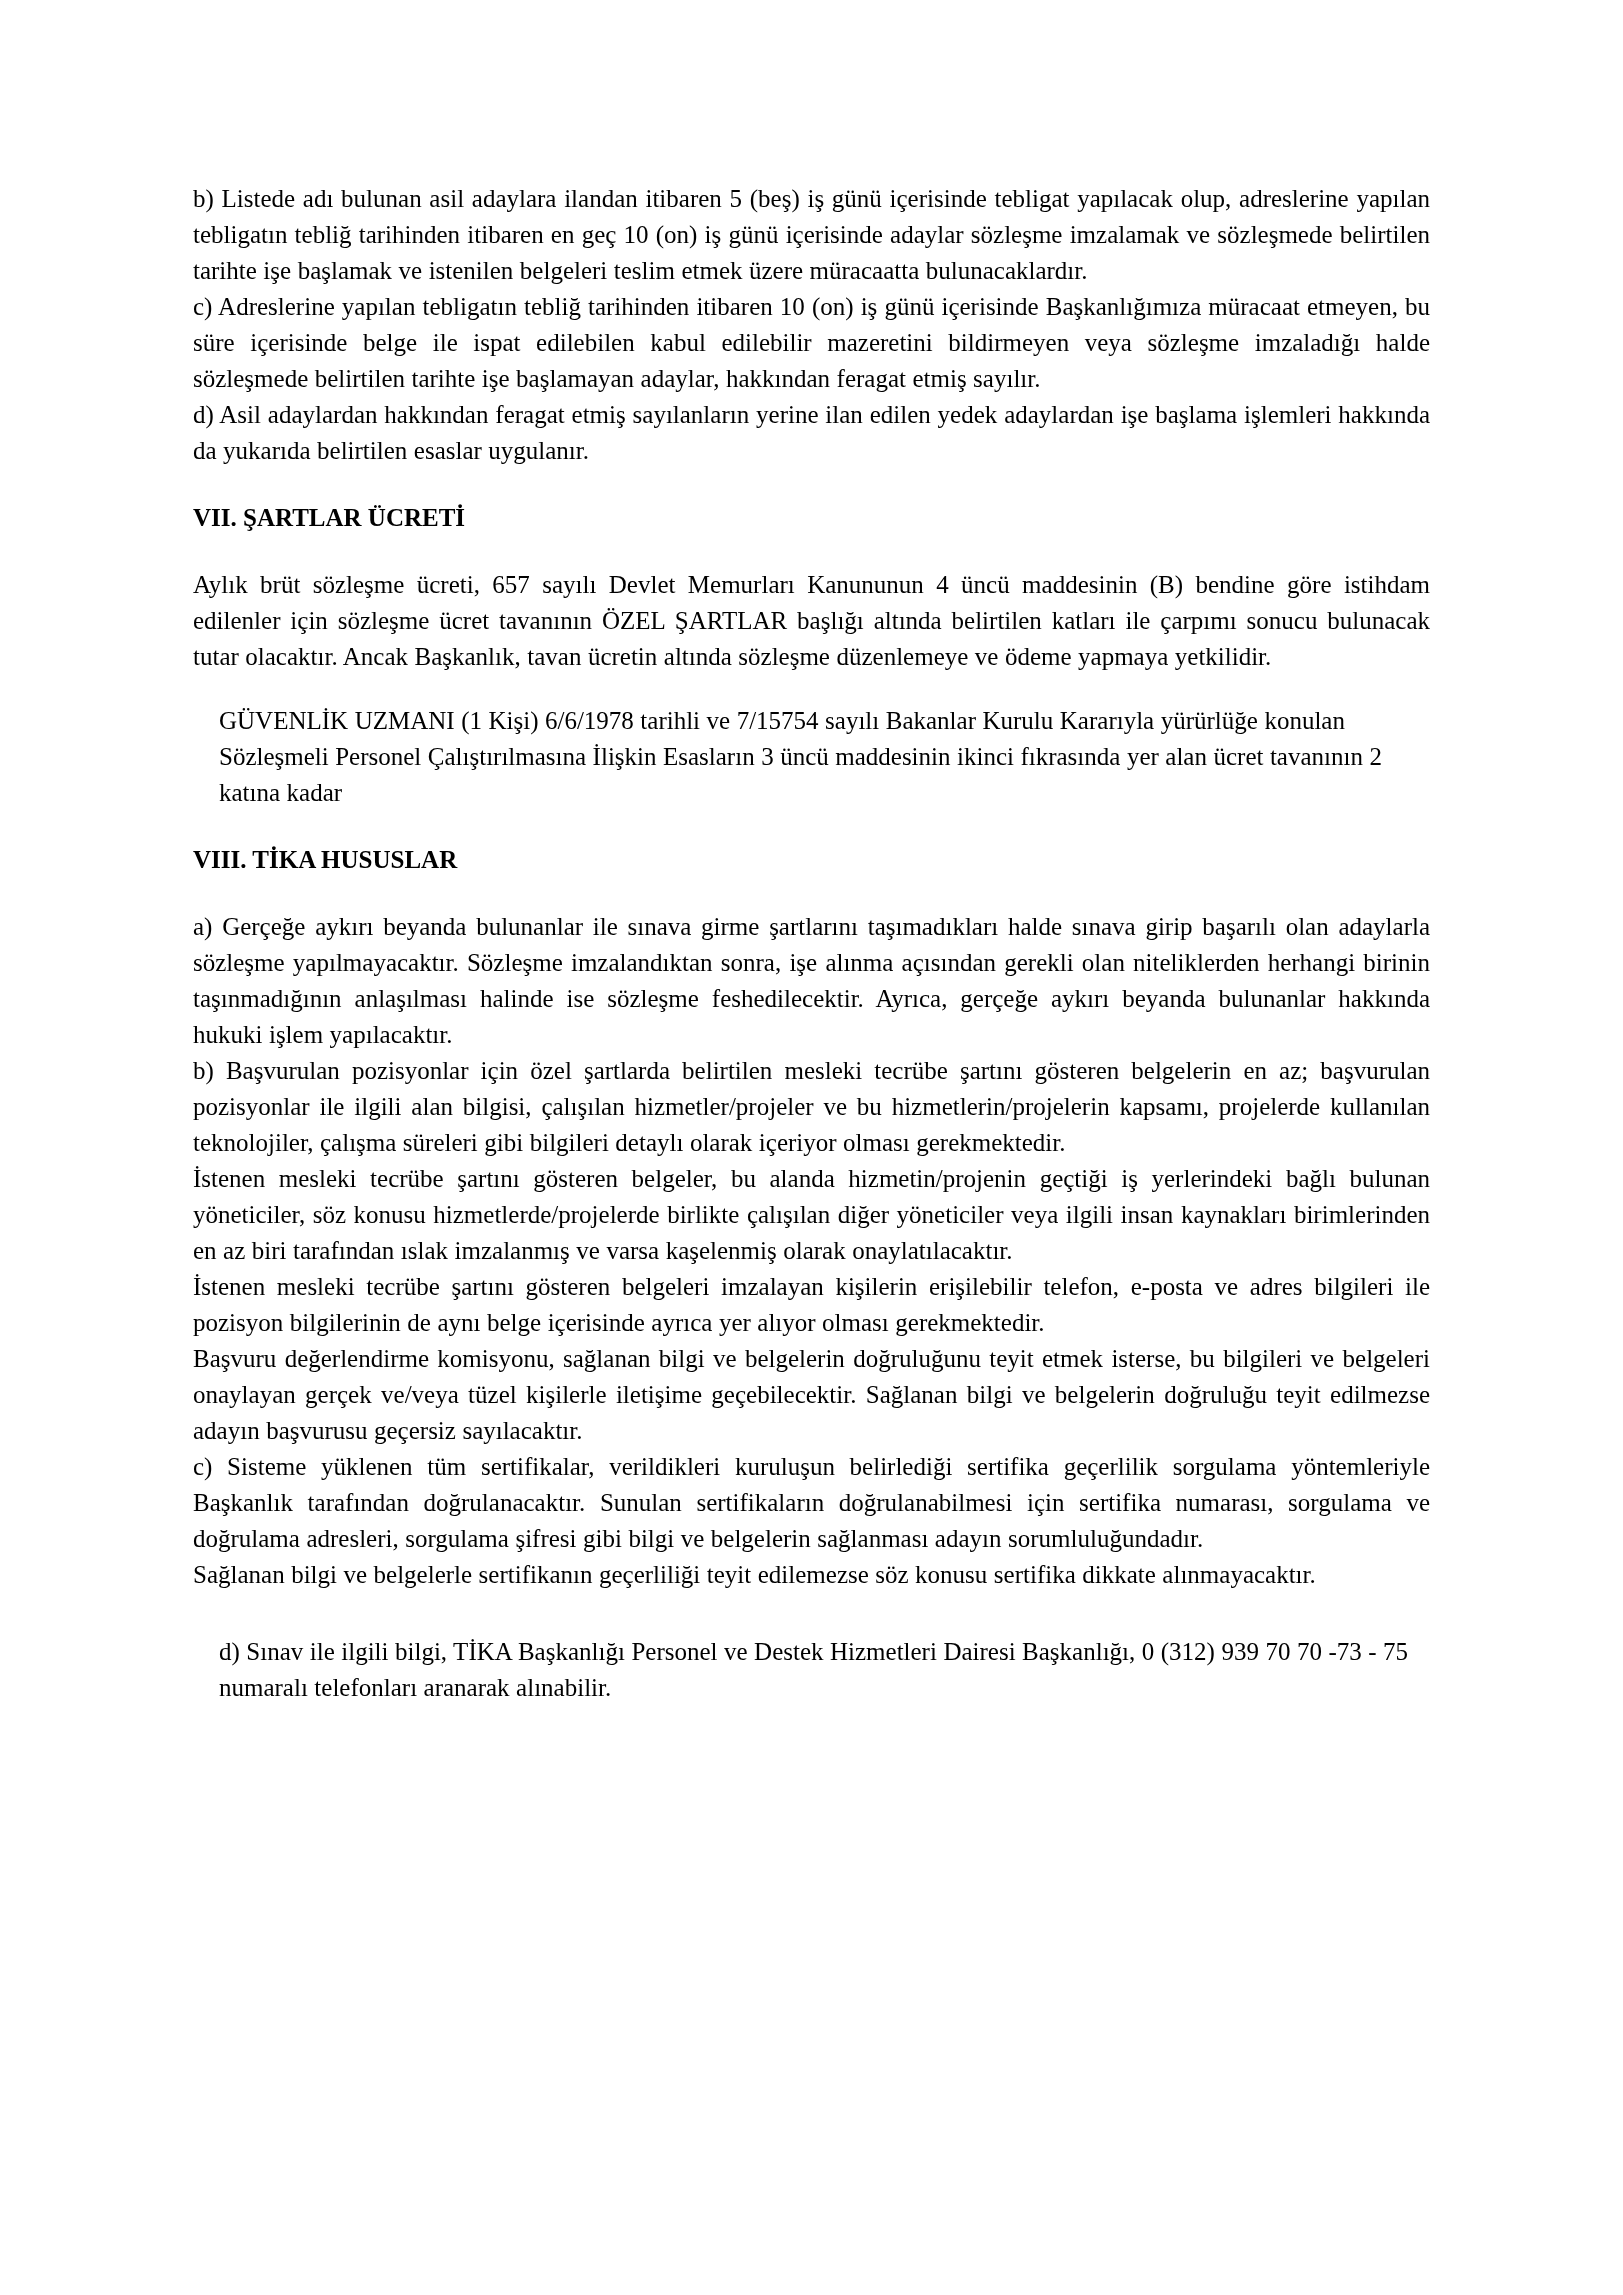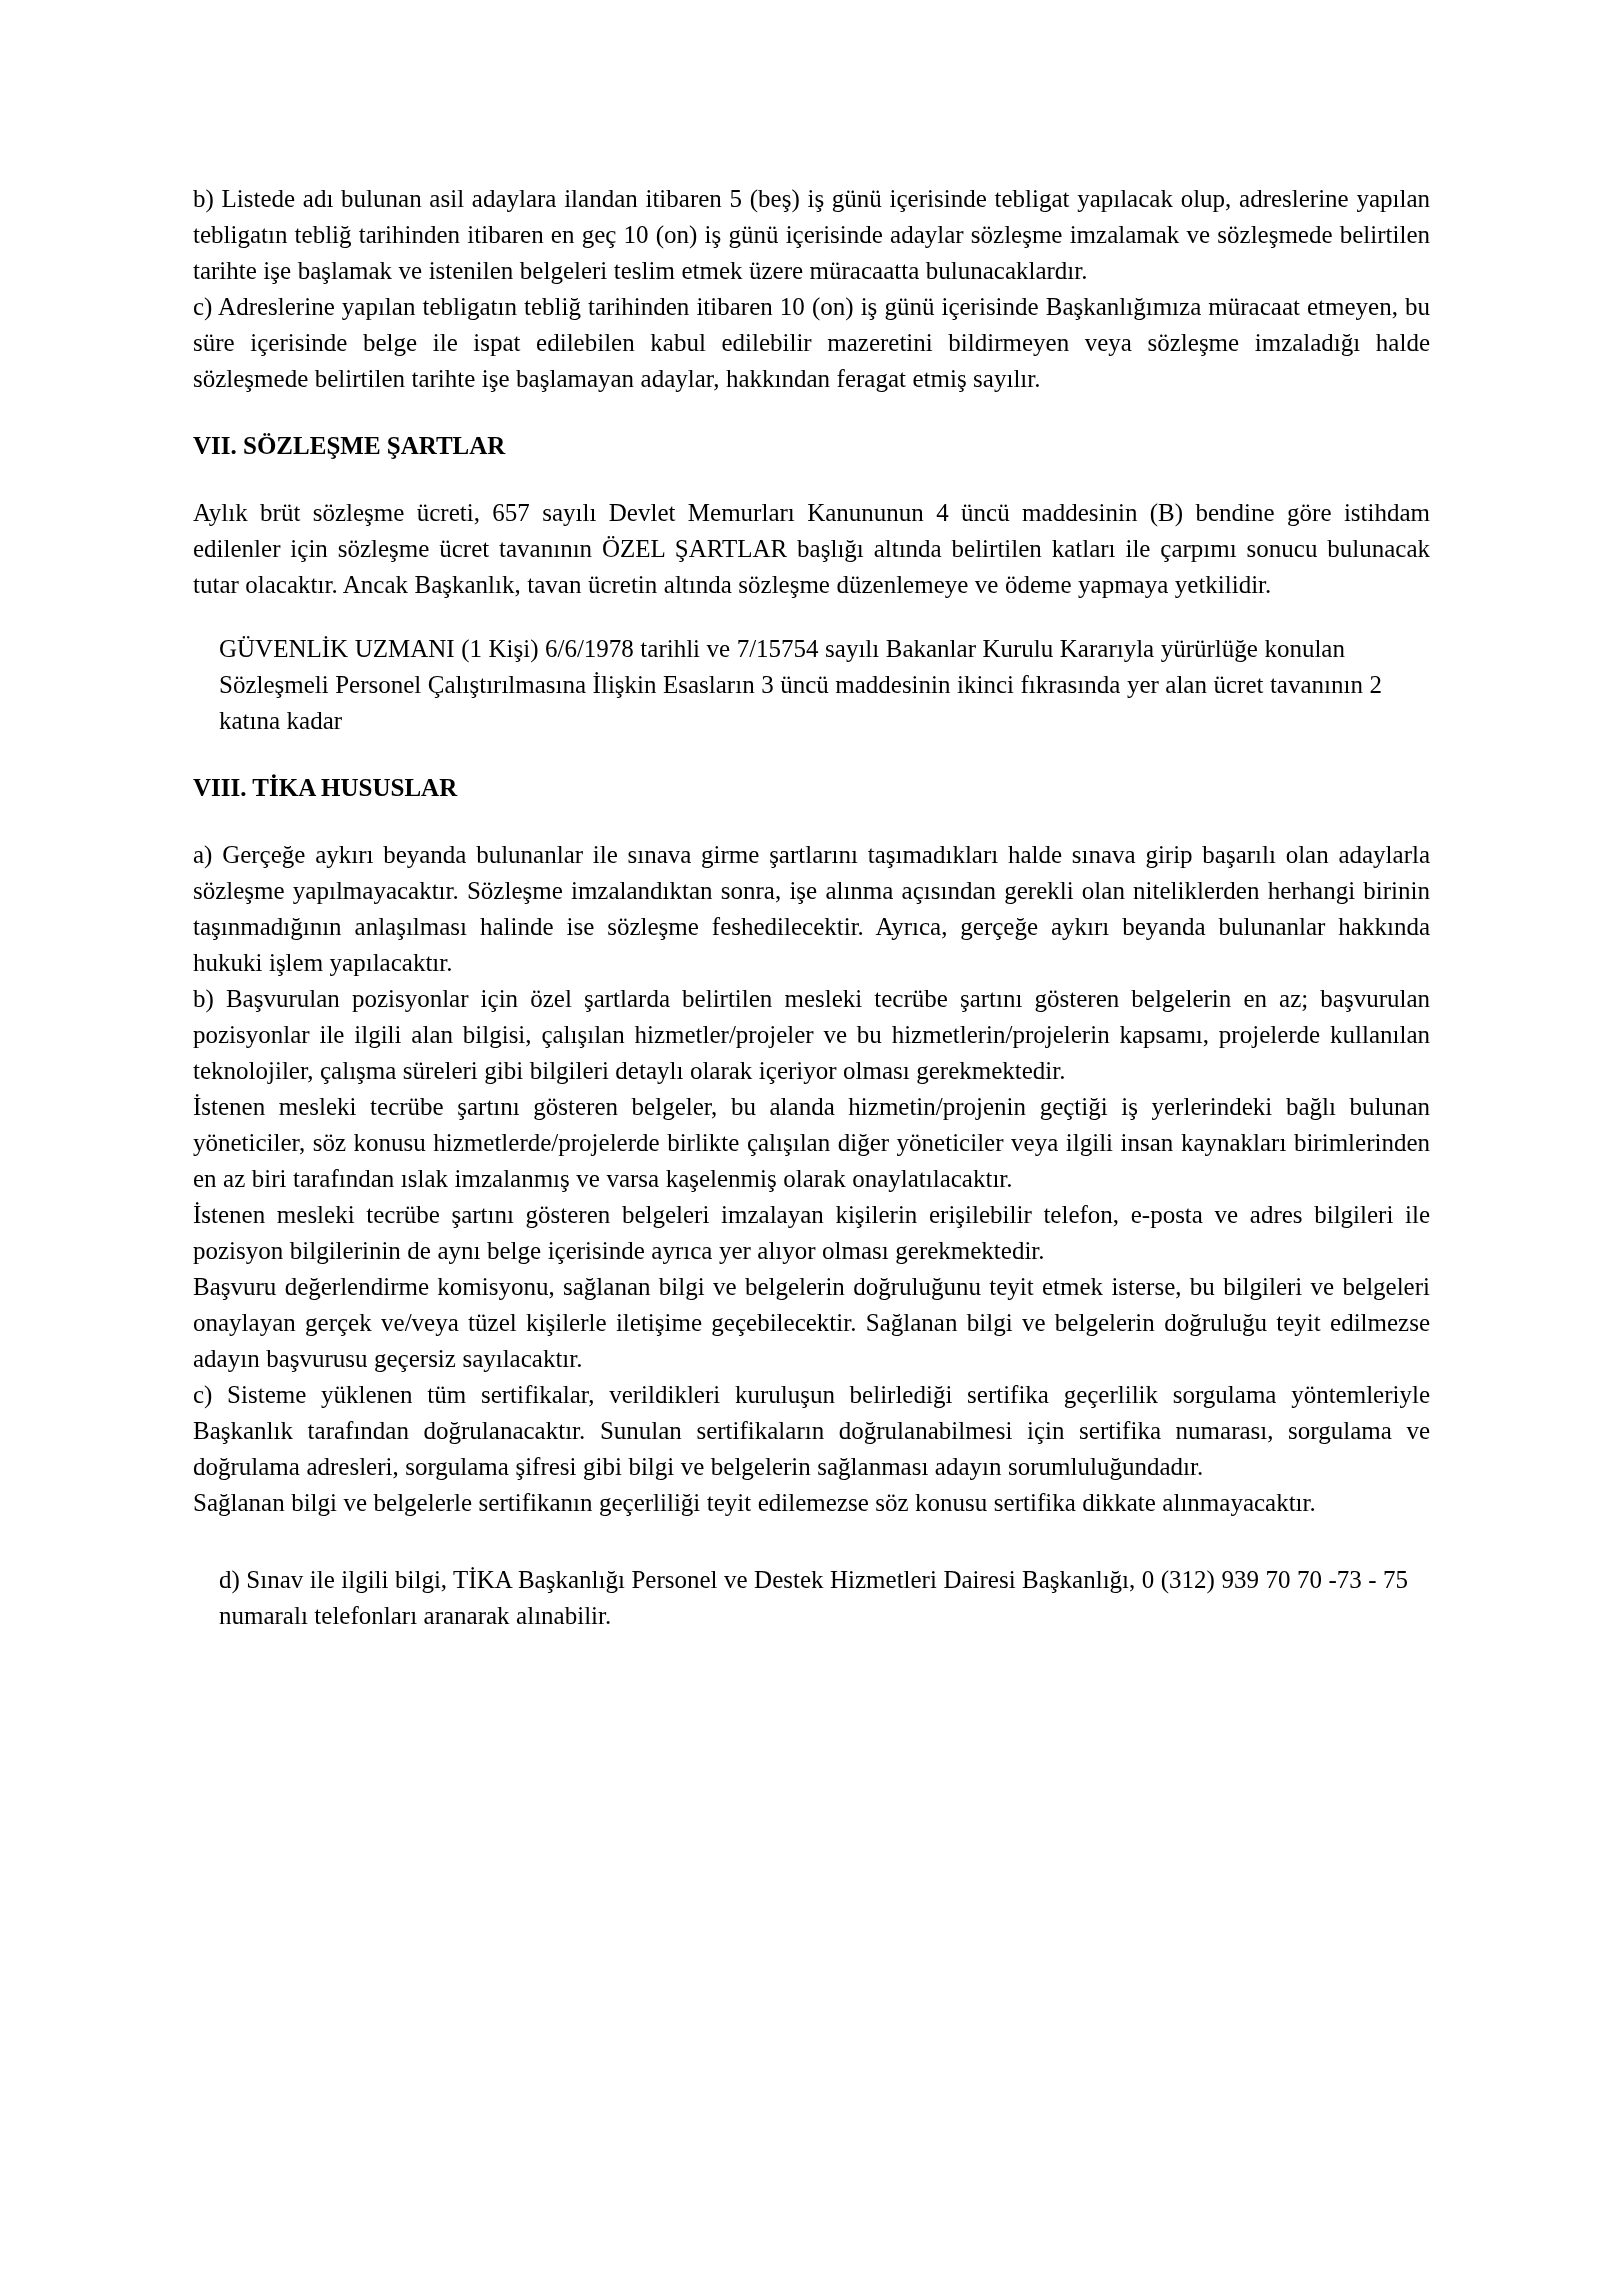--- a/index.html
+++ b/index.html
@@ -55,24 +55,25 @@
 </head>
 <body>
 
 <div class="page">
   <div class="content">
 
     <p class="para">b) Listede adı bulunan asil adaylara ilandan itibaren 5 (beş) iş günü içerisinde tebligat yapılacak olup, adreslerine yapılan tebligatın tebliğ tarihinden itibaren en geç 10 (on) iş günü içerisinde adaylar sözleşme imzalamak ve sözleşmede belirtilen tarihte işe başlamak ve istenilen belgeleri teslim etmek üzere müracaatta bulunacaklardır.</p>
 
     <p class="para">c) Adreslerine yapılan tebligatın tebliğ tarihinden itibaren 10 (on) iş günü içerisinde Başkanlığımıza müracaat etmeyen, bu süre içerisinde belge ile ispat edilebilen kabul edilebilir mazeretini bildirmeyen veya sözleşme imzaladığı halde sözleşmede belirtilen tarihte işe başlamayan adaylar, hakkından feragat etmiş sayılır.</p>
 
+    <p class="para">d) Asil adaylardan hakkından feragat etmiş sayılanların yerine ilan edilen yedek adaylardan işe başlama işlemleri hakkında da yukarıda belirtilen esaslar uygulanır.</p>
 
     <div class="gap-head-before"></div>
 
-    <h2 class="heading">VII. SÖZLEŞME ŞARTLAR</h2>
+    <h2 class="heading">VII. ŞARTLAR ÜCRETİ</h2>
 
     <div class="gap-head-after"></div>
 
     <p class="para">Aylık brüt sözleşme ücreti, 657 sayılı Devlet Memurları Kanununun 4 üncü maddesinin (B) bendine göre istihdam edilenler için sözleşme ücret tavanının ÖZEL ŞARTLAR başlığı altında belirtilen katları ile çarpımı sonucu bulunacak tutar olacaktır. Ancak Başkanlık, tavan ücretin altında sözleşme düzenlemeye ve ödeme yapmaya yetkilidir.</p>
 
     <div class="gap-md"></div>
 
     <p class="para left">GÜVENLİK UZMANI (1 Kişi) 6/6/1978 tarihli ve 7/15754 sayılı Bakanlar Kurulu Kararıyla yürürlüğe konulan Sözleşmeli Personel Çalıştırılmasına İlişkin Esasların 3 üncü maddesinin ikinci fıkrasında yer alan ücret tavanının 2 katına kadar</p>
 
     <div class="gap-head-before"></div>

